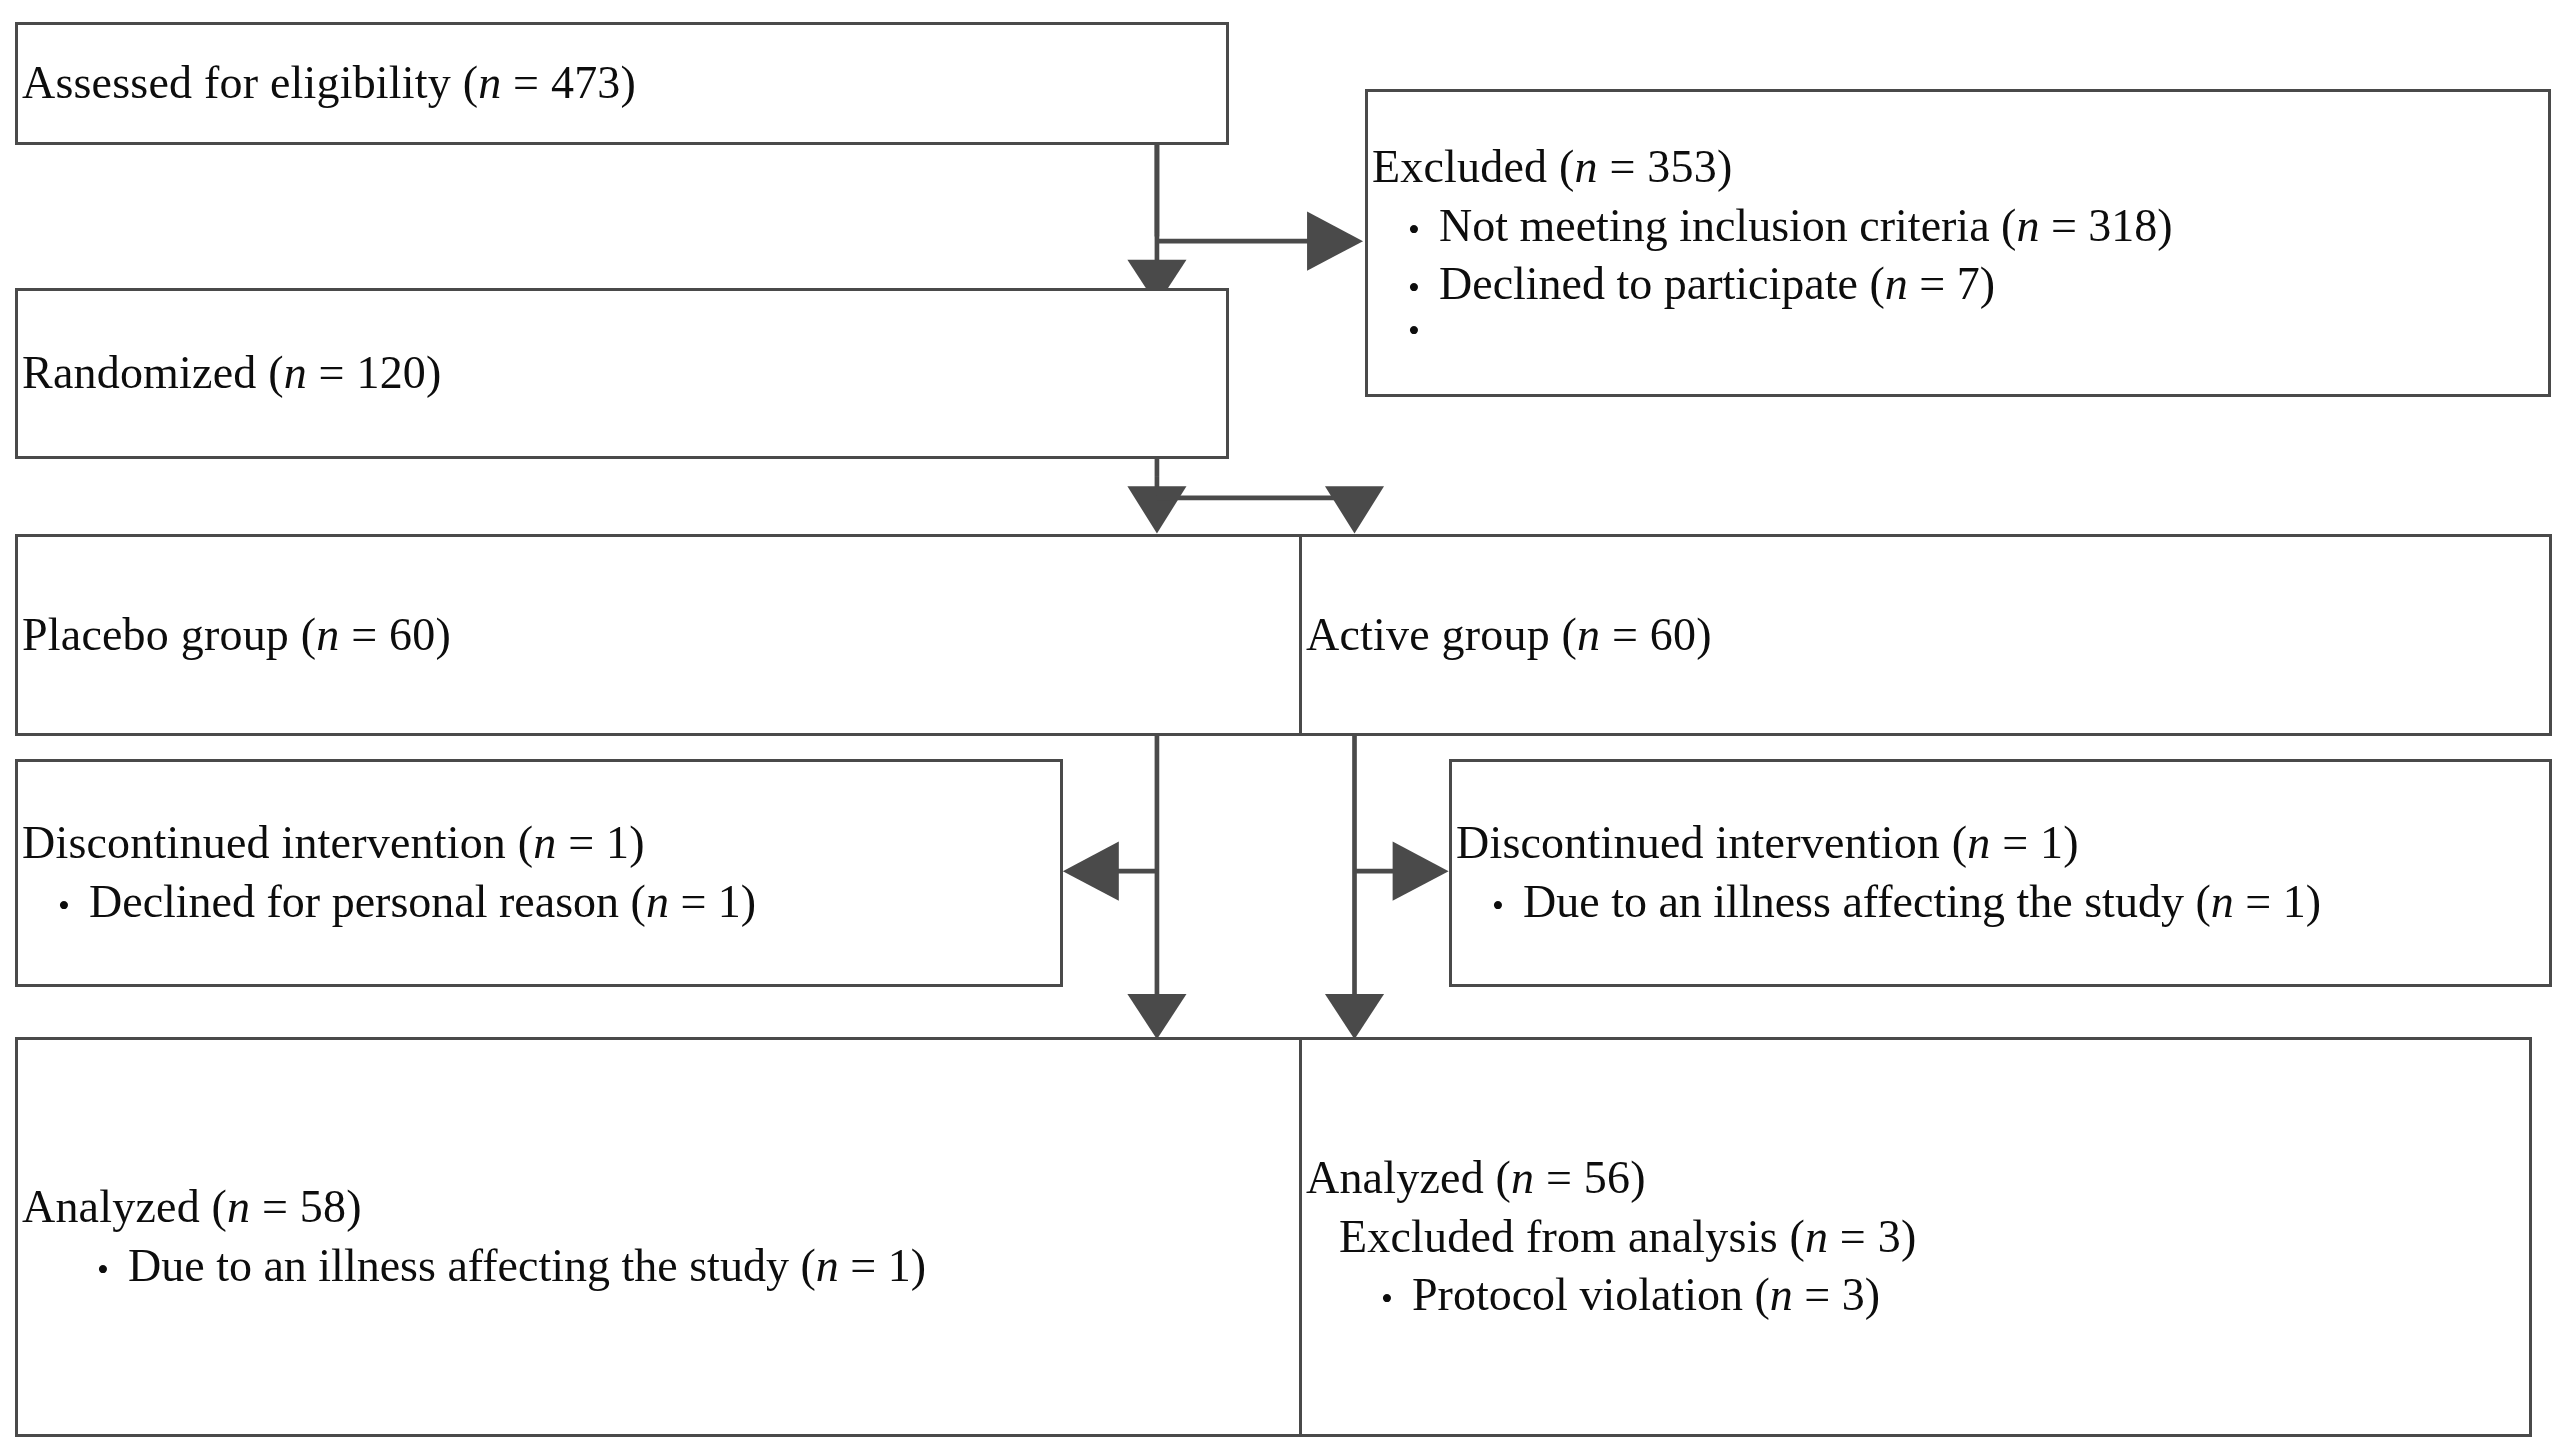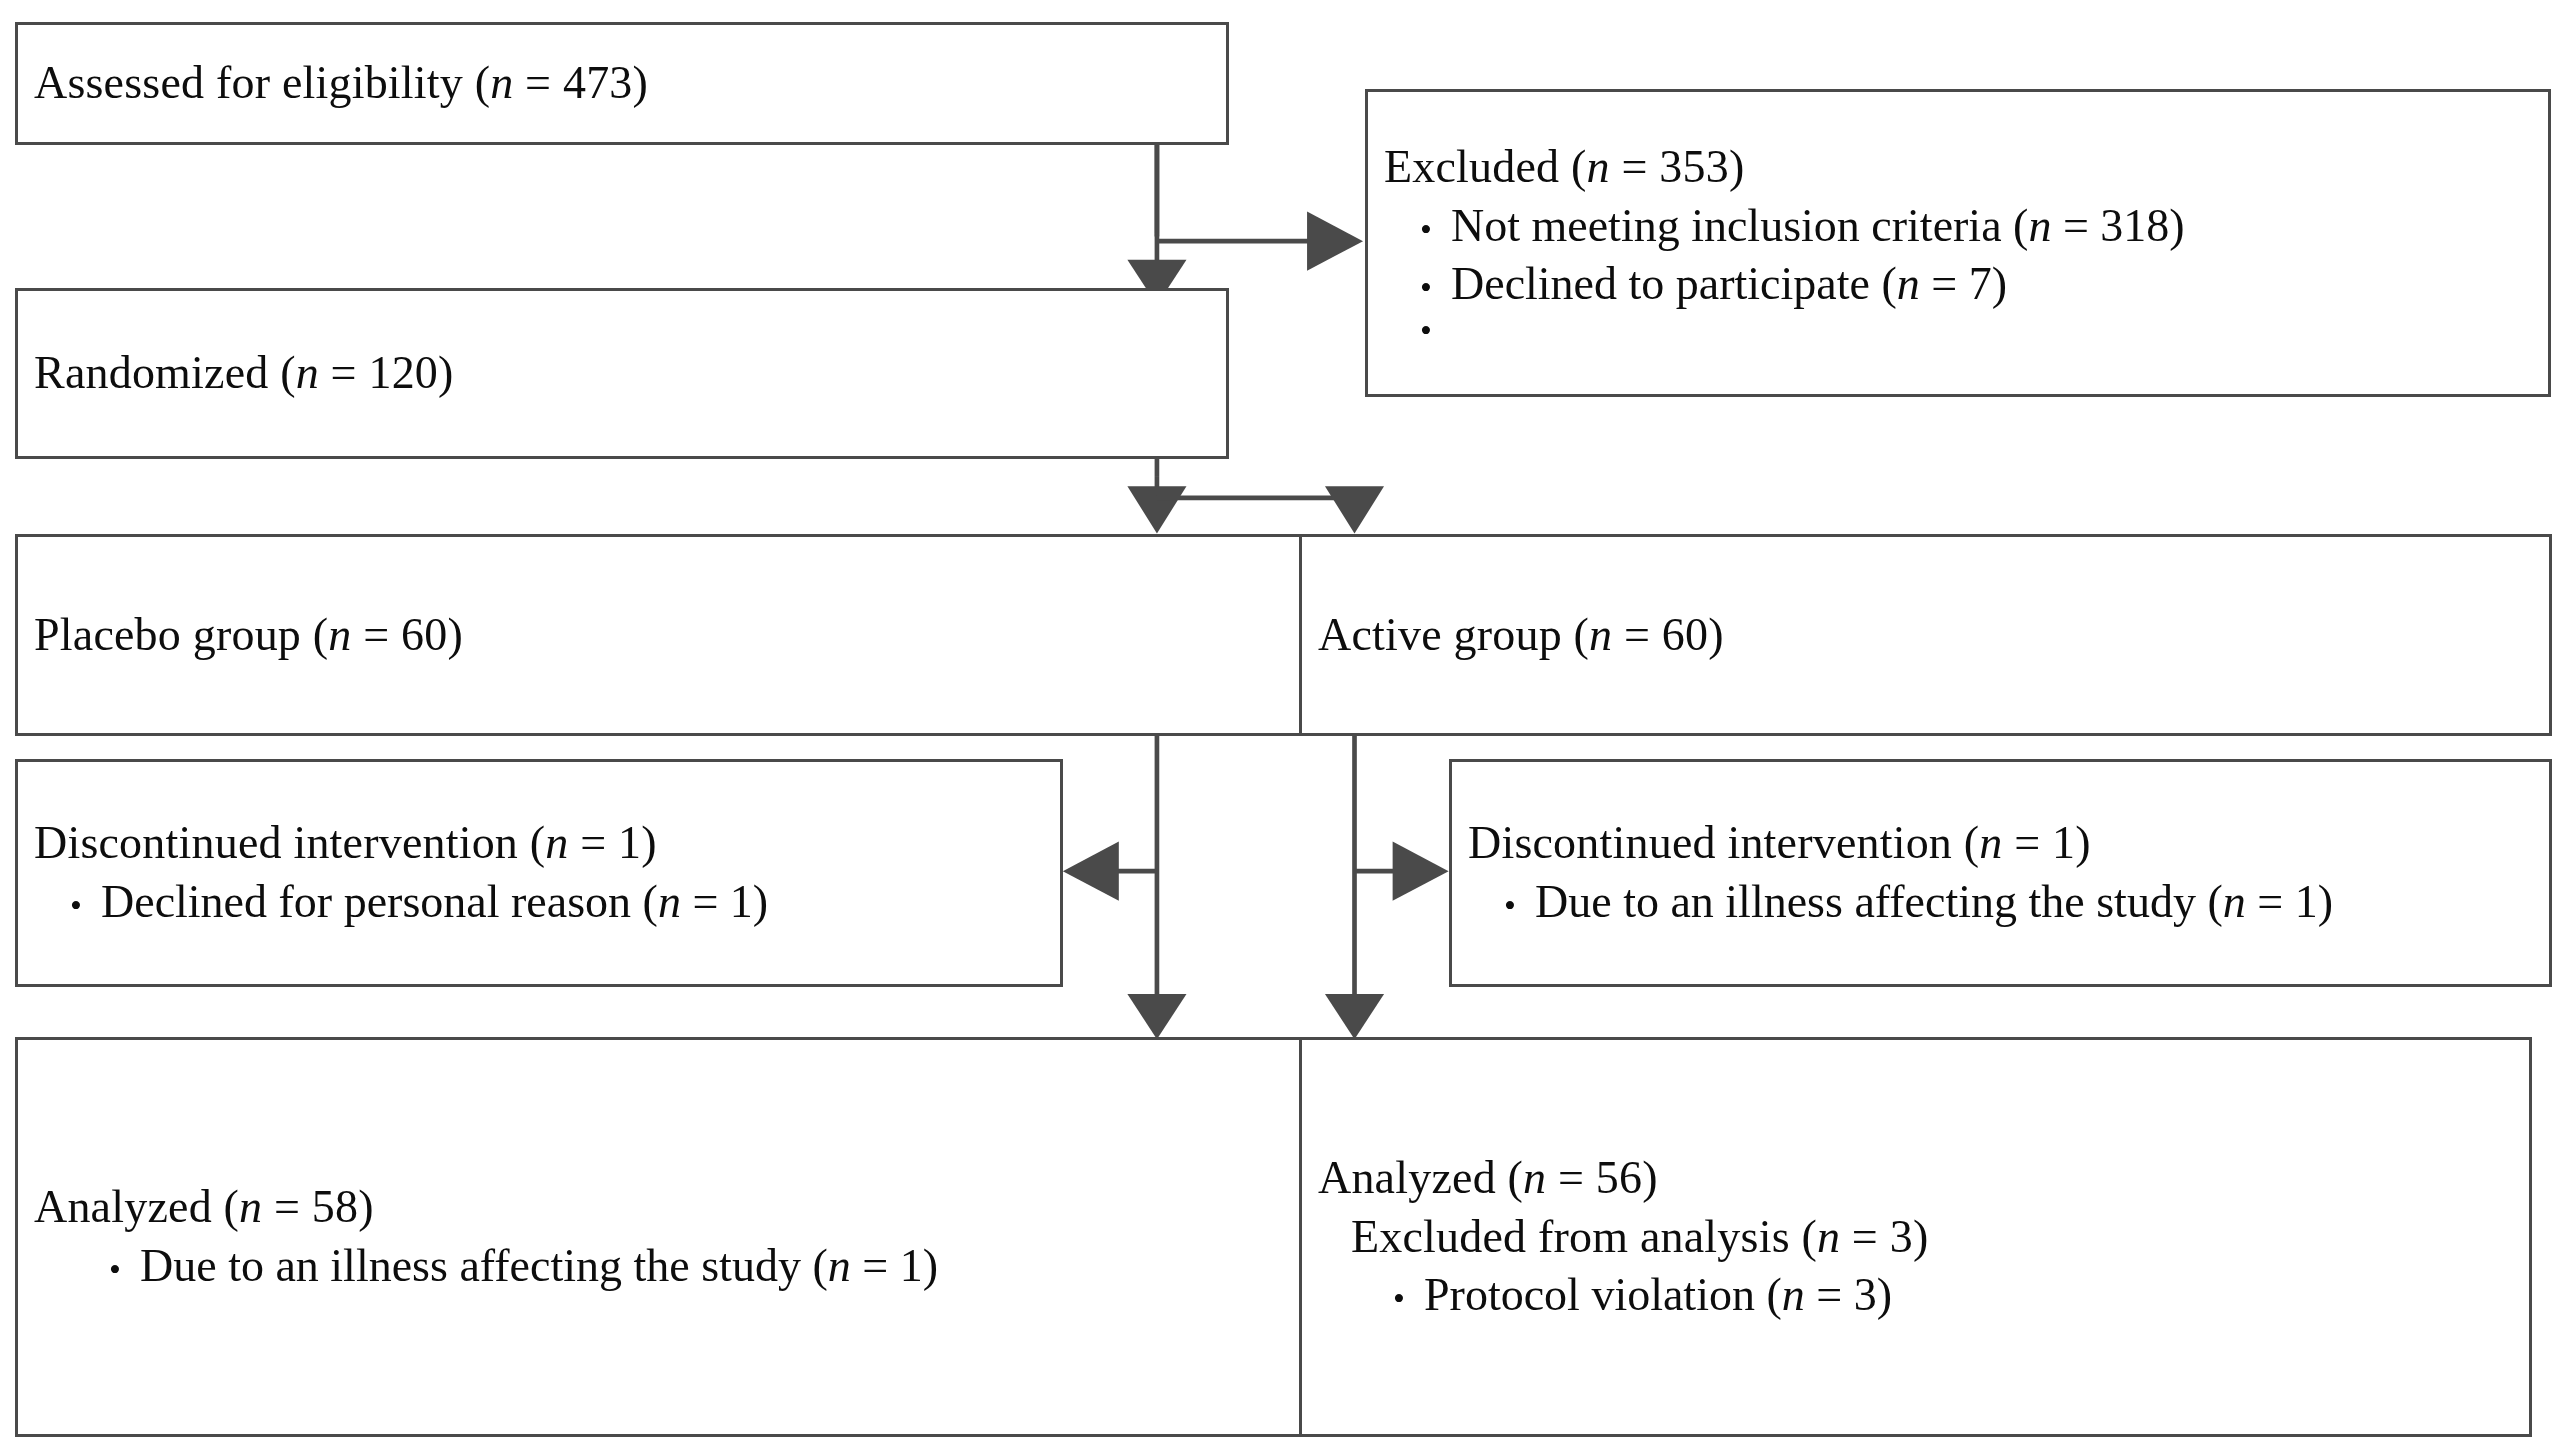--- a/index.html
+++ b/index.html
@@ -18,21 +18,21 @@
   .box {
     position: absolute;
     box-sizing: border-box;
     border: 3.9px solid #4a4a4a;
     background: #ffffff;
     display: flex;
     flex-direction: column;
     justify-content: center;
   }
   .box-lines {
-    padding: 0 16px;
+    padding: 0 4px;
   }
   .line {
     font-size: 46px;
     line-height: 1.28;
     color: #0d0d0d;
     white-space: nowrap;
     letter-spacing: 0.2px;
   }
   .line.indent1 { padding-left: 33px; }
   .bullet-line {

